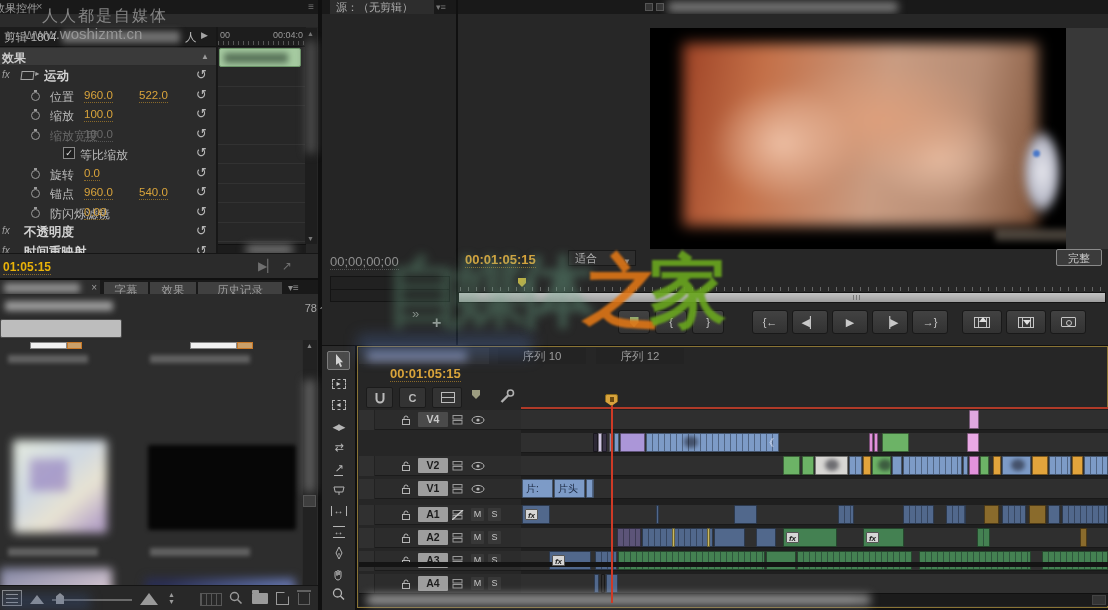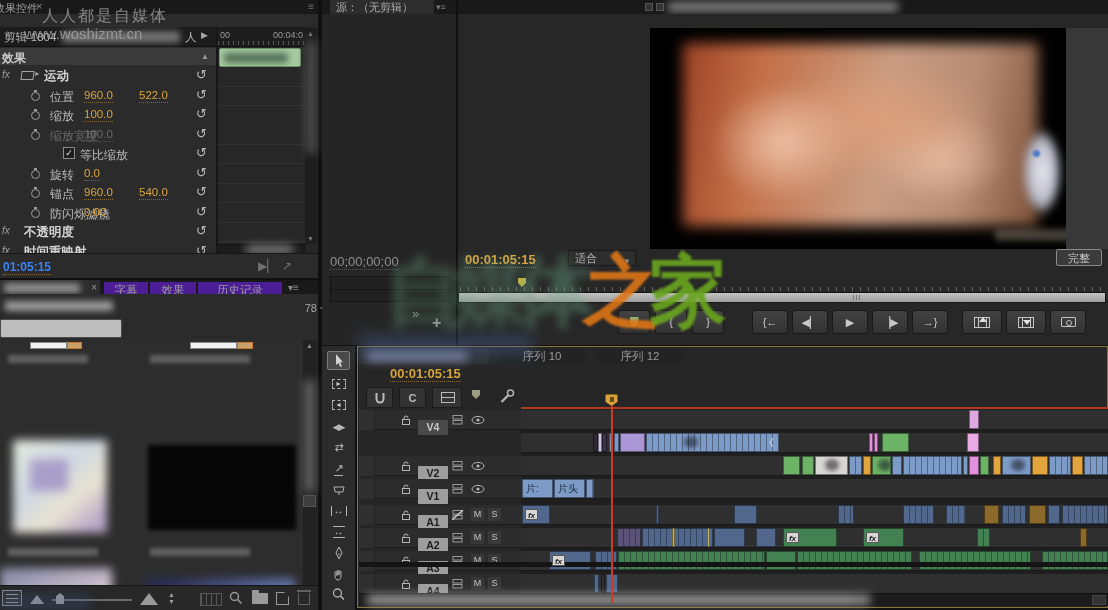--- a/index.html
+++ b/index.html
@@ -49,32 +49,32 @@
 #kf-clip{position:absolute;left:1px;top:21px;width:82px;height:19px;background:#a6cba1;border:1px solid #6f9a6c;border-radius:2px;}
 #kf-clip .blur-block{left:4px;top:4px;width:64px;height:10px;background:rgba(35,55,40,.6);}
 #kf-rows{position:absolute;left:0;top:40px;width:88px;height:177px;background:repeating-linear-gradient(180deg,#272727 0 18.5px,#323232 18.5px 19.5px);}
 #kf-vscroll{position:absolute;right:1px;top:1px;width:12px;height:216px;background:#1e1e1e;}
 #kf-vscroll .up{position:absolute;left:2px;top:2px;font-size:7px;color:#777;}
 #kf-vscroll .dn{position:absolute;left:2px;bottom:2px;font-size:7px;color:#777;}
 #kf-vscroll .thumb{position:absolute;left:1px;top:13px;width:10px;height:112px;background:#4c4c4c;border:1px solid #5c5c5c;}
 #kf-hscroll{position:absolute;left:0;top:217px;width:88px;height:9px;background:#1c1c1c;border-top:1px solid #111;}
 #kf-hscroll .thumb{position:absolute;left:28px;top:1px;width:47px;height:7px;background:#949494;}
 #fx-footer{position:absolute;left:0;top:253px;width:318px;height:25px;background:#2b2b2b;border-top:1px solid #161616;}
-#fx-timecode{position:absolute;left:3px;top:6px;font-size:12px;font-weight:bold;color:#3b82f6;border-bottom:1px dotted #8a6a2a;}
+#fx-timecode{position:absolute;left:3px;top:6px;font-size:12px;font-weight:bold;color:#eab308;border-bottom:1px dotted #8a6a2a;}
 #fx-footer .ic{position:absolute;top:5px;font-size:12px;color:#6f6f6f;}
 
 #wm1{position:absolute;left:42px;top:6px;font-size:16px;color:rgba(150,150,150,.85);z-index:40;letter-spacing:2px;}
 #wm2{position:absolute;left:24px;top:25px;font-size:15px;color:rgba(165,165,165,.8);z-index:40;}
 
 
 #proj-panel{left:0;top:280px;width:318px;height:330px;}
 #proj-active-tab{position:absolute;left:0;top:0;width:100px;height:16px;background:#2d2d2d;}
 #proj-active-tab .blur-block{left:4px;top:3px;width:76px;height:10px;background:#8d8d8d;}
 #proj-active-tab .x{position:absolute;right:3px;top:1px;font-size:10px;color:#9a9a9a;}
-#proj-tabs .ptab{position:absolute;top:2px;height:16px;background:#4c1d95;color:#9c9c9c;font-size:11.5px;line-height:16px;text-align:center;}
+#proj-tabs .ptab{position:absolute;top:2px;height:16px;background:#404040;color:#9c9c9c;font-size:11.5px;line-height:16px;text-align:center;}
 #proj-menu{position:absolute;left:288px;top:2px;font-size:10px;color:#8a8a8a;}
 #proj-info{position:absolute;left:0;top:17px;width:352px;height:20px;}
 #proj-info .blur-block{left:5px;top:4px;width:108px;height:10px;background:#9a9a9a;}
 #proj-count{position:absolute;right:10px;top:4px;font-size:11px;color:#a8a8a8;}
 #proj-search{position:absolute;left:0;top:39px;width:122px;height:19px;background:#bdbdbd;border:1px solid #4c4c4c;border-radius:2px;}
 #proj-grid{position:absolute;left:0;top:60px;width:302px;height:245px;background:#2d2d2d;overflow:hidden;}
 .scrub{position:absolute;height:7px;background:#f2f2f2;border:1px solid #888;}
 .scrub-o{position:absolute;height:7px;background:#caa06a;border:1px solid #c87828;}
 .name-blur{position:absolute;height:8px;background:rgba(150,150,150,.5);filter:blur(2px);}
 .thumb{position:absolute;filter:blur(5px);border-radius:2px;}
@@ -169,21 +169,21 @@
 #tl-ticks{position:absolute;left:0;right:0;top:18px;height:10px;background:repeating-linear-gradient(90deg,#8a8a8a 0 1px,transparent 1px 7px);background-size:100% 3px;background-position:0 100%;background-repeat:no-repeat;}
 #tl-whiteline{position:absolute;left:385px;top:0;width:1px;height:30px;background:rgba(210,210,210,.55);}
 #tl-workarea{position:absolute;left:163px;top:60px;width:588px;height:3px;background:#b03a28;}
 #tl-phmarker{position:absolute;left:247px;top:47px;width:13px;height:12px;background:#d8a33c;border:1px solid #8a6a1a;border-radius:2px;clip-path:polygon(0 0,100% 0,100% 62%,50% 100%,0 62%);z-index:30;}
 #tl-phmarker::after{content:"";position:absolute;left:4px;top:2px;width:4px;height:5px;background:#6a4a10;}
 #tl-playhead{position:absolute;left:253px;top:48px;width:2px;height:208px;background:#cf3a26;z-index:29;}
 #tl-headers{position:absolute;left:1px;top:62px;width:162px;height:186px;}
 .trk{position:absolute;left:0;width:162px;height:20px;background:#2c2c2c;border-bottom:1px solid #1b1b1b;}
 .trk .margin{position:absolute;left:0;top:0;width:16px;height:20px;background:#303030;border-right:1px solid #222;}
 .trk .lock{position:absolute;left:41px;top:4px;}
-.trk .tname{position:absolute;left:59px;top:2px;width:30px;height:15px;font-size:10.5px;font-weight:bold;text-align:center;line-height:15px;border-radius:1px;background:#4a4a4a;color:#c8c8c8;margin-top:8px;}
+.trk .tname{position:absolute;left:59px;top:2px;width:30px;height:15px;font-size:10.5px;font-weight:bold;text-align:center;line-height:15px;border-radius:1px;background:#4a4a4a;color:#c8c8c8;}
 .trk.target .tname{background:#9e9e9e;color:#1d1d1d;}
 .trk .sync{position:absolute;left:93px;top:5px;}
 .trk .eye{position:absolute;left:112px;top:5px;}
 .trk .ms{position:absolute;top:3px;width:13px;height:13px;font-size:9px;color:#c5c5c5;text-align:center;line-height:13px;background:#383838;border-radius:1px;}
 .trk .m{left:112px;}
 .trk .s{left:129px;}
 #tl-divider{position:absolute;left:1px;top:215px;width:749px;height:5px;background:#141414;}
 #tl-lanes{position:absolute;left:163px;top:62px;width:588px;height:186px;background:#1f1f1f;overflow:hidden;}
 .lane{position:absolute;left:0;width:588px;height:20px;background:#2f2f2f;border-bottom:1px solid #191919;}
 .clip{position:absolute;top:0;height:19px;border:1px solid rgba(0,0,0,.45);border-radius:1px;overflow:hidden;}

